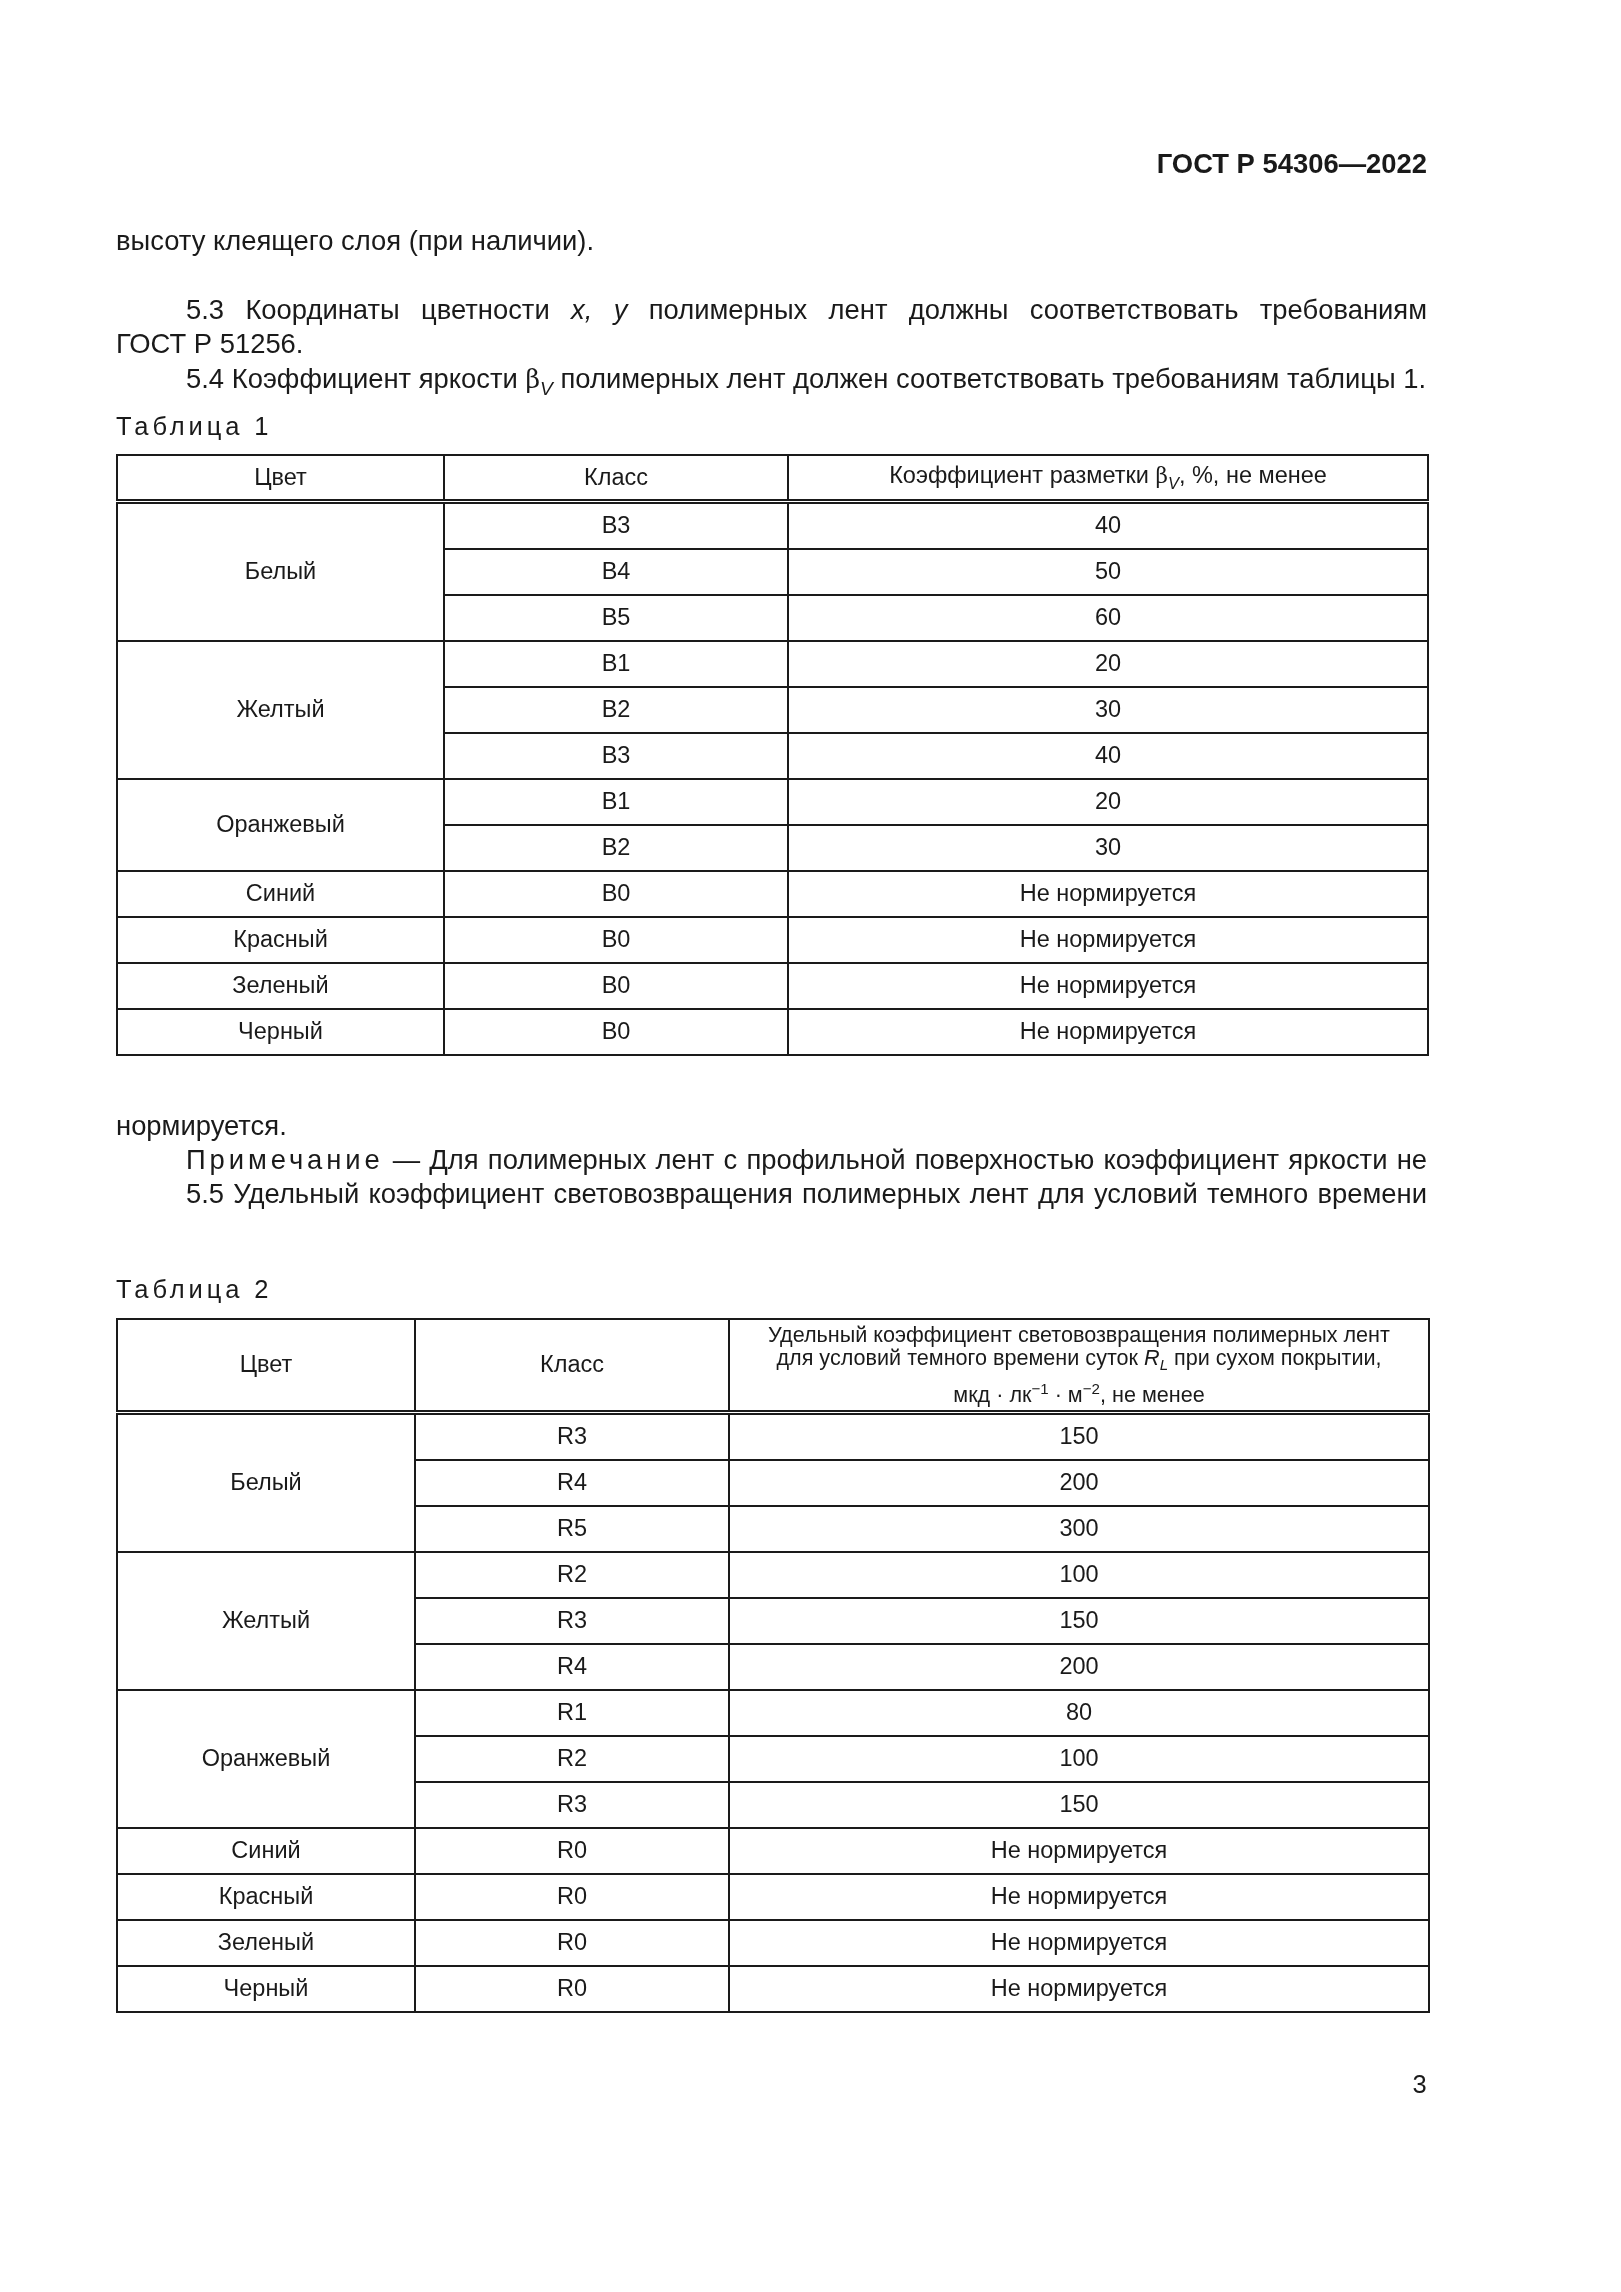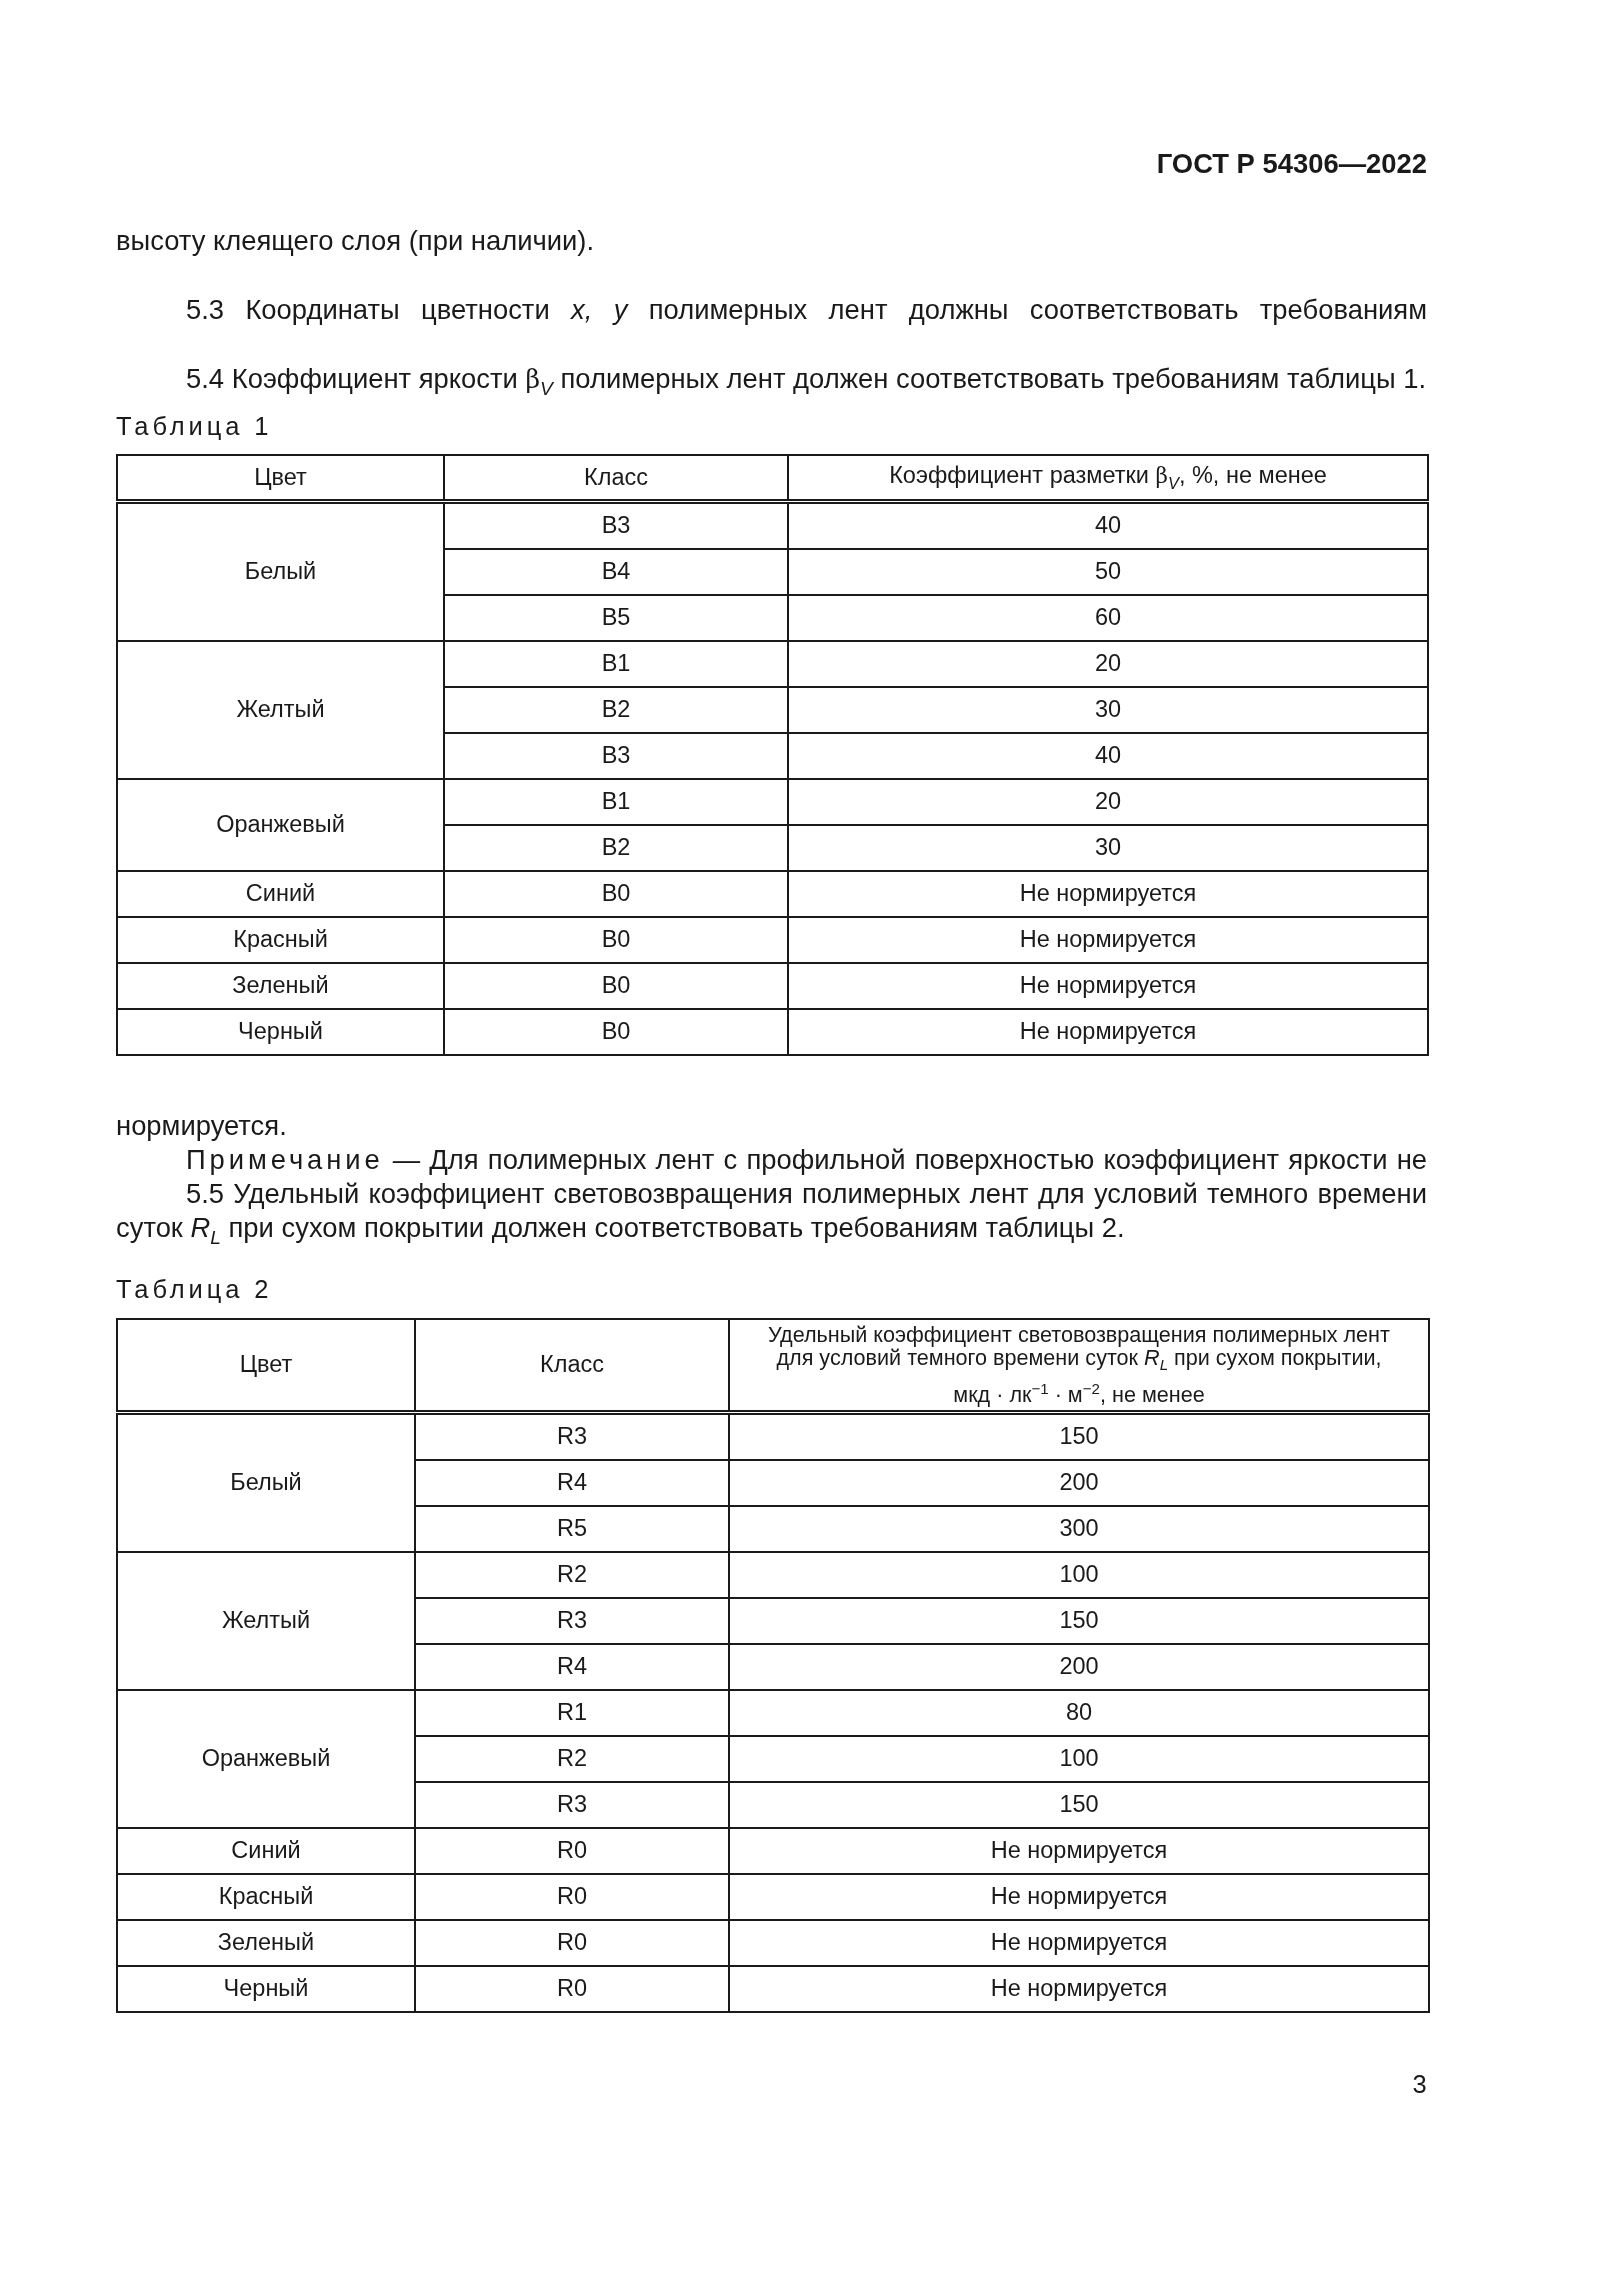--- a/index.html
+++ b/index.html
@@ -27,20 +27,21 @@
 <body>
 
 <div class="doc-header">ГОСТ Р 54306—2022</div>
 
 <div class="para" style="top:224px;">
   <span class="line">высоту клеящего слоя (при наличии).</span>
 </div>
 
 <div class="para" style="top:293px;">
   <span class="line just indent"><span>5.3 Координаты цветности </span> <span class="ital">x,</span> <span class="ital">y</span> <span> полимерных лент должны соответствовать требованиям</span></span>
+  <span class="line">ГОСТ Р 51256.</span>
 </div>
 
 <div class="para" style="top:362px;">
   <span class="line indent"><span>5.4 Коэффициент яркости </span><span class="beta">β</span><span class="sub">V</span><span> полимерных лент должен соответствовать требованиям таблицы 1.</span></span>
 </div>
 
 <div class="tbl-caption" style="top:412px;">Таблица 1</div>
 
 <table class="gt" style="top:454px;">
   <colgroup>
@@ -114,21 +115,20 @@
   </tbody>
 </table>
 
 <div class="para" style="top:1109px;">
   <span class="line">нормируется.</span>
   <span class="line just indent"><span class="spaced">Примечание</span> <span> — Для полимерных лент с профильной поверхностью коэффициент яркости не</span></span>
 </div>
 
 <div class="para" style="top:1177px;">
   <span class="line just indent">5.5 Удельный коэффициент световозвращения полимерных лент для условий темного времени</span>
-  <span class="line"><span>суток </span><span class="ital">R</span><span class="sub">L</span><span> при сухом покрытии должен соответствовать требованиям таблицы 2.</span></span>
 </div>
 
 <div class="tbl-caption" style="top:1275px;">Таблица 2</div>
 
 <table class="gt" style="top:1318px;">
   <colgroup>
       <col style="width:298px">
       <col style="width:314px">
       <col style="width:700px">
     </colgroup>

